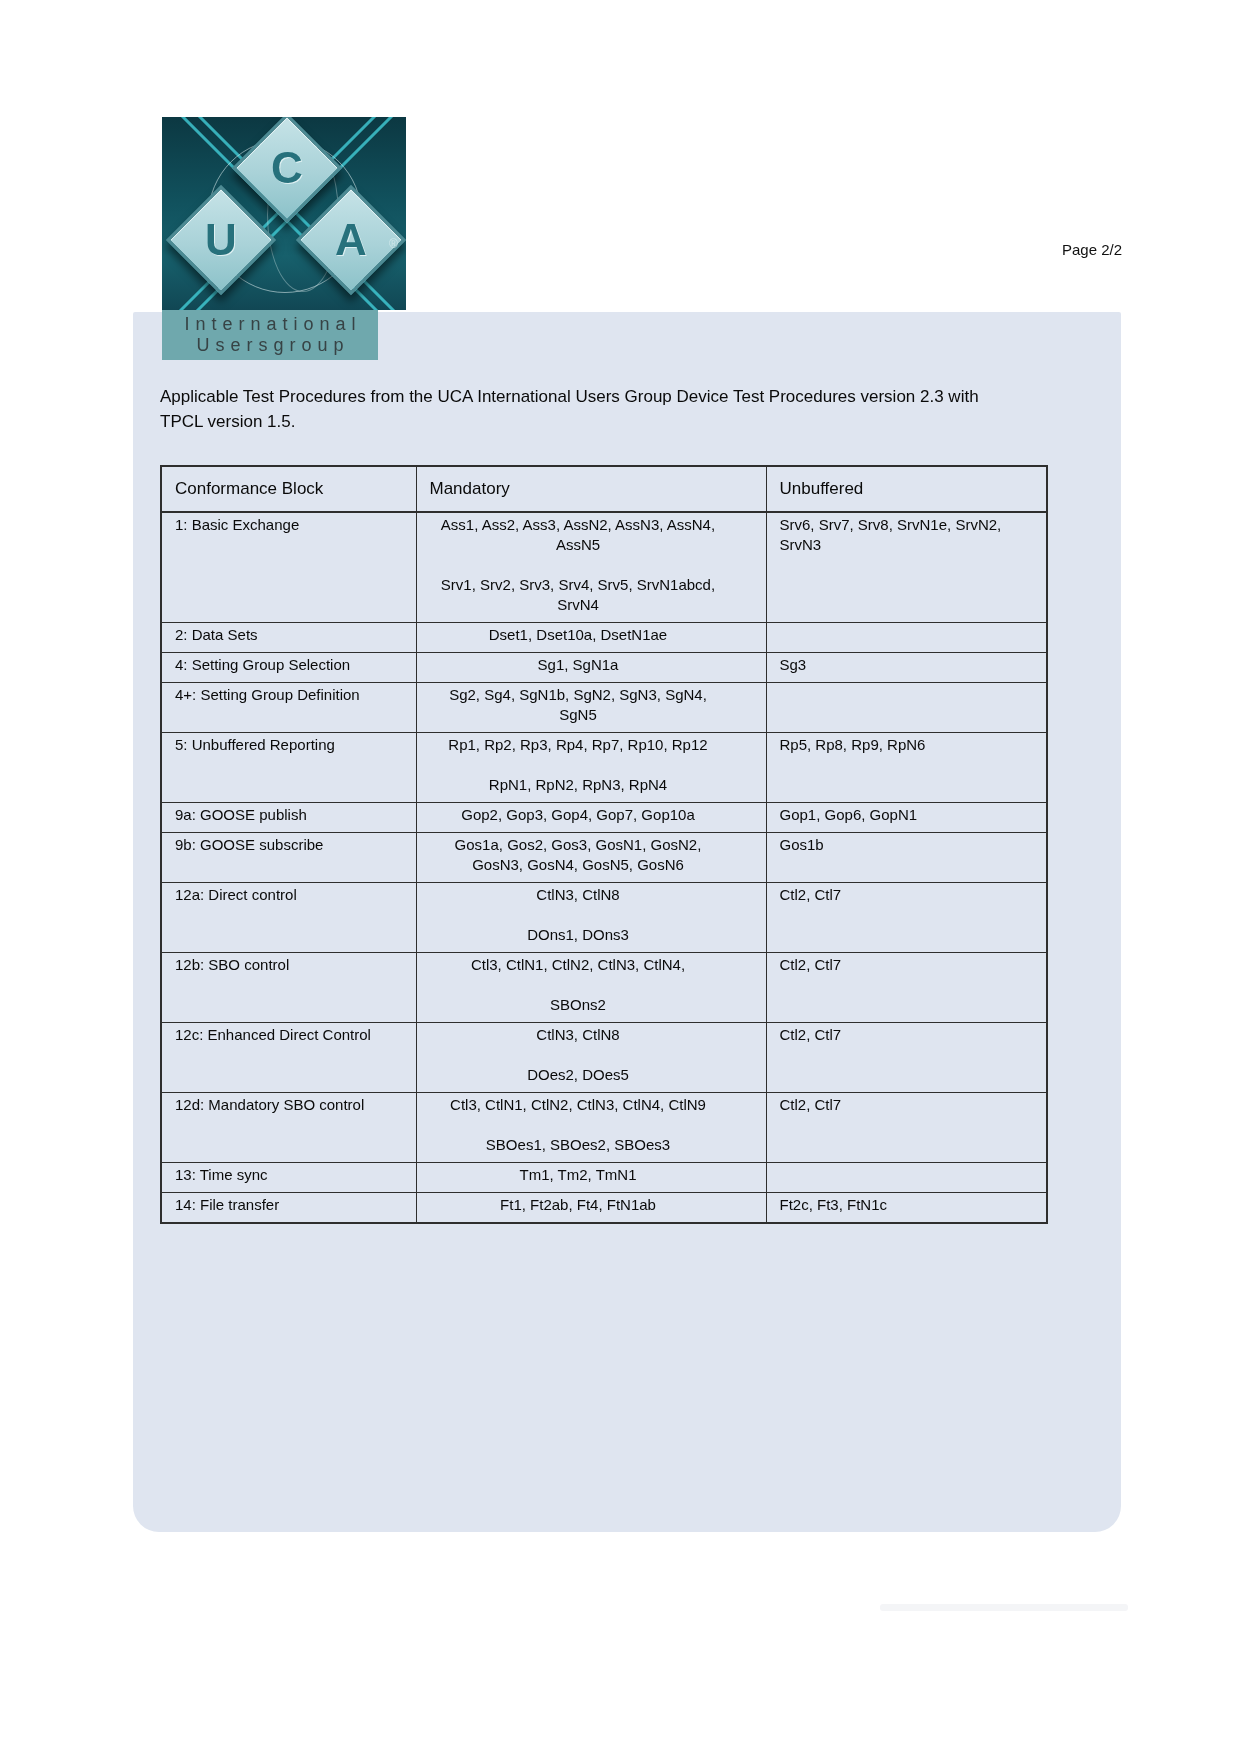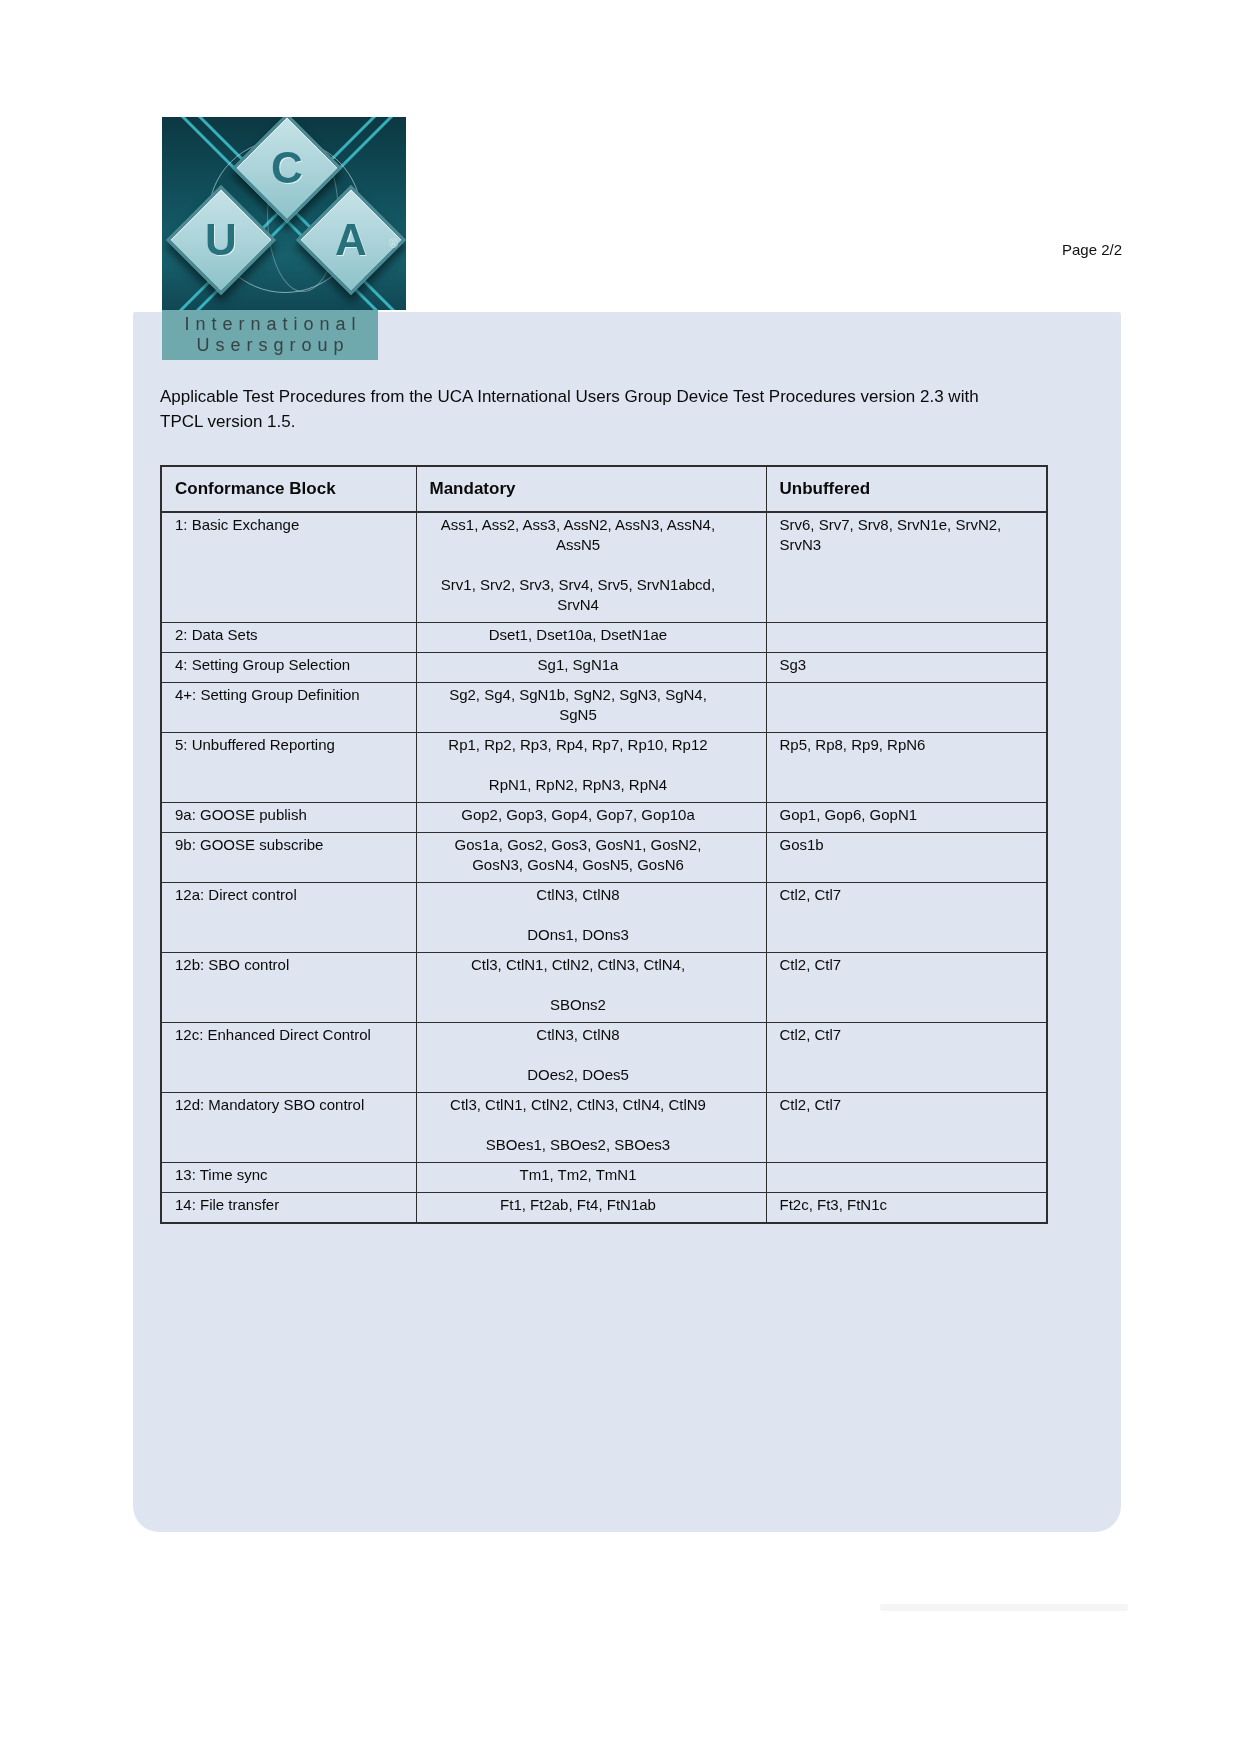--- a/index.html
+++ b/index.html
@@ -84,21 +84,21 @@
     border-collapse:collapse;table-layout:fixed;
     border:2px solid var(--table-border);
     font-size:15px;color:#0a0a0a;
   }
   .conf-table col.c1{width:255px;}
   .conf-table col.c2{width:350px;}
   .conf-table col.c3{width:281px;}
   .conf-table th{
     border:1px solid var(--table-border);border-bottom:2px solid var(--table-border);
     height:44px;text-align:left;vertical-align:middle;
-    font-size:17px;font-weight:bold;padding:0 0 0 13px;
+    font-size:17px;font-weight:normal;padding:0 0 0 13px;
   }
   .conf-table td{
     border:1px solid var(--table-border);
     vertical-align:top;padding:2px 14px 7px 13px;line-height:20px;
   }
   .conf-table td.col-mandatory{padding-right:39px;text-align:center;}
   .conf-table td.col-conditional{padding-right:17px;}
   .cell-para{margin:0 0 20px 0;}
   .cell-para:last-child{margin-bottom:0;}
   

